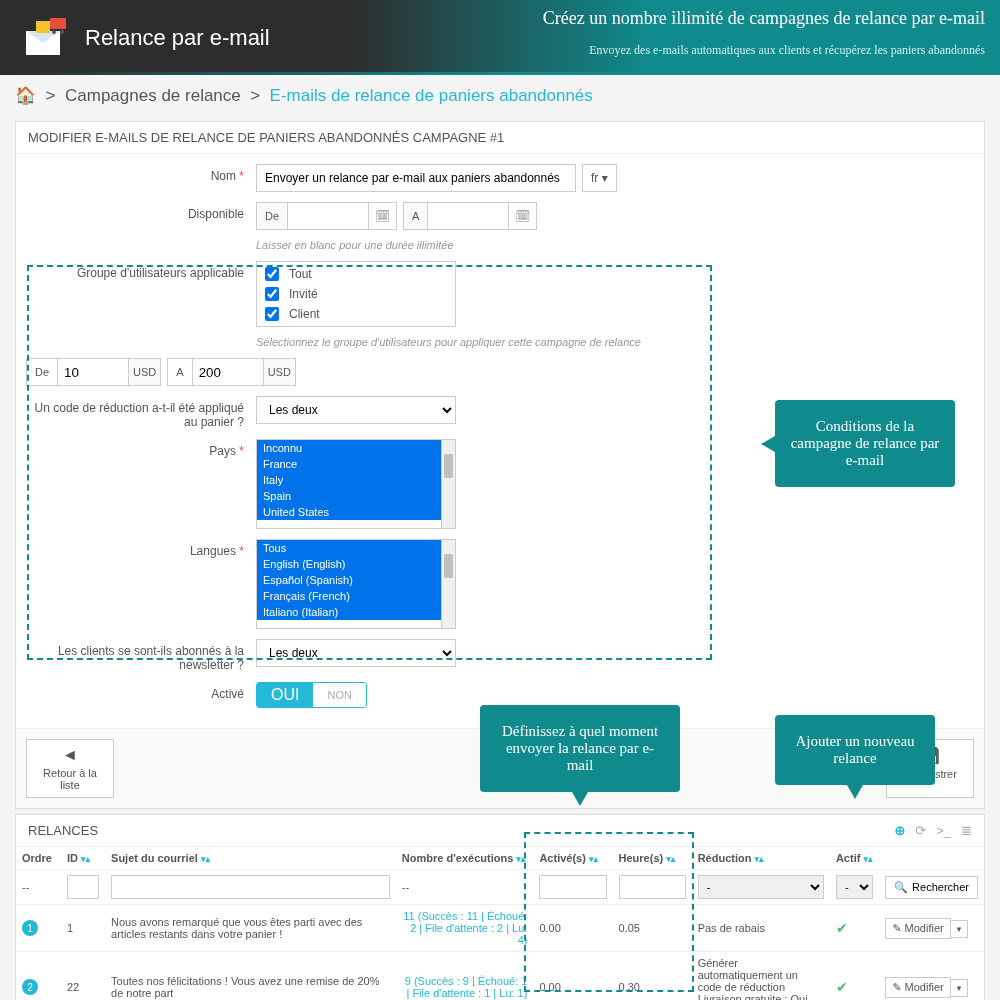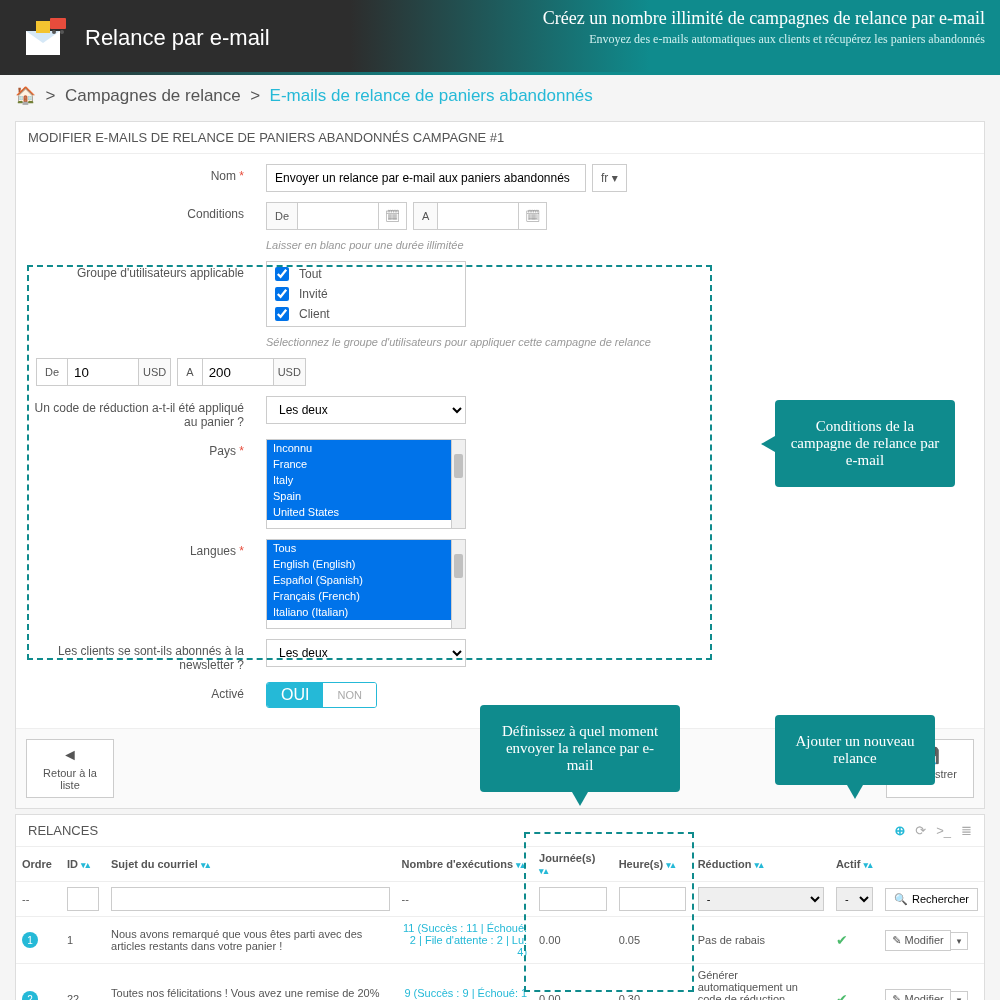--- a/index.html
+++ b/index.html
@@ -3,32 +3,32 @@
 <meta charset="utf-8">
 <style>
 * { box-sizing: border-box; margin: 0; padding: 0; }
 body { font-family: Arial, sans-serif; font-size: 12px; color: #555; background: #f5f5f5; width: 1000px; height: 1000px; overflow: hidden; }
 .header { background: linear-gradient(to right, #2d2d2d 0%, #2d2d2d 35%, #0f8b8d 65%, #0f8b8d 100%); color: white; padding: 23px 20px; display: flex; align-items: center; position: relative; height: 75px; }
 .header-icon { width: 50px; height: 50px; margin-right: 15px; position: relative; }
 .header-icon svg { width: 50px; height: 50px; }
 .header-title { font-size: 22px; font-weight: 300; }
 .header-right { position: absolute; right: 15px; top: 8px; text-align: right; font-family: Georgia, serif; }
 .header-right-title { font-size: 18px; color: #fff; }
-.header-right-sub { font-size: 12px; color: #d0f0ef; margin-top: 3px; }
+.header-right-sub { font-size: 12px; color: #d0f0ef; margin-top: 14px; }
 .header::after { content: ''; position: absolute; bottom: 0; left: 0; right: 0; height: 3px; background: linear-gradient(to right, #2d2d2d 0%, #0f8b8d 50%); }
 .breadcrumb { padding: 10px 15px; font-size: 17px; color: #555; }
 .breadcrumb a { color: #25b9d7; text-decoration: none; }
 .breadcrumb .home-icon { display: inline-block; }
 .panel { background: white; border: 1px solid #ddd; margin: 5px 15px; padding: 0; }
 .panel-heading { padding: 8px 12px; font-size: 13px; font-weight: normal; color: #555; border-bottom: 1px solid #eee; }
 .panel-body { padding: 10px; }
 .form-row { display: flex; align-items: flex-start; margin-bottom: 10px; }
 .form-label { width: 230px; text-align: right; padding-right: 12px; padding-top: 5px; font-size: 12px; color: #555; }
 .form-label .req { color: #e74c3c; }
-.form-control-area { flex: 1; display: flex; align-items: center; gap: 6px; flex-wrap: wrap; margin-left: 10px; }
+.form-control-area { flex: 1; display: flex; align-items: center; gap: 6px; flex-wrap: wrap; }
 .input { border: 1px solid #ccc; padding: 5px 8px; font-size: 12px; height: 28px; background: white; }
 .input-name { width: 320px; }
 .lang-btn { border: 1px solid #ccc; padding: 5px 8px; font-size: 12px; height: 28px; background: white; display: inline-flex; align-items: center; }
 .date-group { display: flex; align-items: center; border: 1px solid #ccc; height: 28px; }
 .date-group .lbl { padding: 0 8px; background: #fafafa; border-right: 1px solid #ccc; height: 100%; display: flex; align-items: center; font-size: 11px; }
 .date-group input { border: none; width: 80px; padding: 0 6px; height: 100%; }
 .date-group .cal { border-left: 1px solid #ccc; width: 28px; height: 100%; display: flex; align-items: center; justify-content: center; color: #888; }
 .helper { font-size: 11px; color: #999; font-style: italic; margin-top: 3px; display: block; width: 100%; }
 .checkbox-list { border: 1px solid #ccc; width: 200px; padding: 2px; }
 .checkbox-list .row { display: flex; align-items: center; padding: 3px 6px; gap: 10px; }
@@ -104,21 +104,21 @@
   <div class="panel-heading">MODIFIER E-MAILS DE RELANCE DE PANIERS ABANDONNÉS CAMPAGNE #1</div>
   <div class="panel-body">
     <div class="form-row">
       <div class="form-label"><span>Nom</span> <span class="req">*</span></div>
       <div class="form-control-area">
         <input class="input input-name" value="Envoyer un relance par e-mail aux paniers abandonnés" style="">
         <span class="lang-btn"><span>fr</span>&nbsp;▾</span>
       </div>
     </div>
     <div class="form-row">
-      <div class="form-label">Conditions</div>
+      <div class="form-label">Disponible</div>
       <div class="form-control-area">
         <div class="date-group">
             <span class="lbl">De</span>
             <input style="">
             <span class="cal">🗓</span>
           </div>
         <div class="date-group">
             <span class="lbl">A</span>
             <input style="">
             <span class="cal">🗓</span>
@@ -240,21 +240,21 @@
       <span style="color:#aaa;">≣</span>
     </div>
   </div>
   <table class="grid">
     <thead>
       <tr>
         <th style="width:45px"><span>Ordre</span></th>
         <th style="width:45px"><span>ID</span> <span class="sort">▾▴</span></th>
         <th style="width:300px"><span>Sujet du courriel</span> <span class="sort">▾▴</span></th>
         <th style="width:140px"><span>Nombre d'exécutions</span> <span class="sort">▾▴</span></th>
-        <th style="width:80px" class="col-center"><span>Journée(s)</span> <span class="sort">▾▴</span></th>
+        <th style="width:80px" class="col-center"><span>Activé(s)</span> <span class="sort">▾▴</span></th>
         <th style="width:80px" class="col-center"><span>Heure(s)</span> <span class="sort">▾▴</span></th>
         <th style="width:140px"><span>Réduction</span> <span class="sort">▾▴</span></th>
         <th style="width:50px" class="col-center"><span>Actif</span> <span class="sort">▾▴</span></th>
         <th style="width:100px"></th>
       </tr>
       <tr class="filter-row">
         <td class="col-center">--</td>
         <td><input style=""></td>
         <td><input style=""></td>
         <td class="col-center">--</td>

